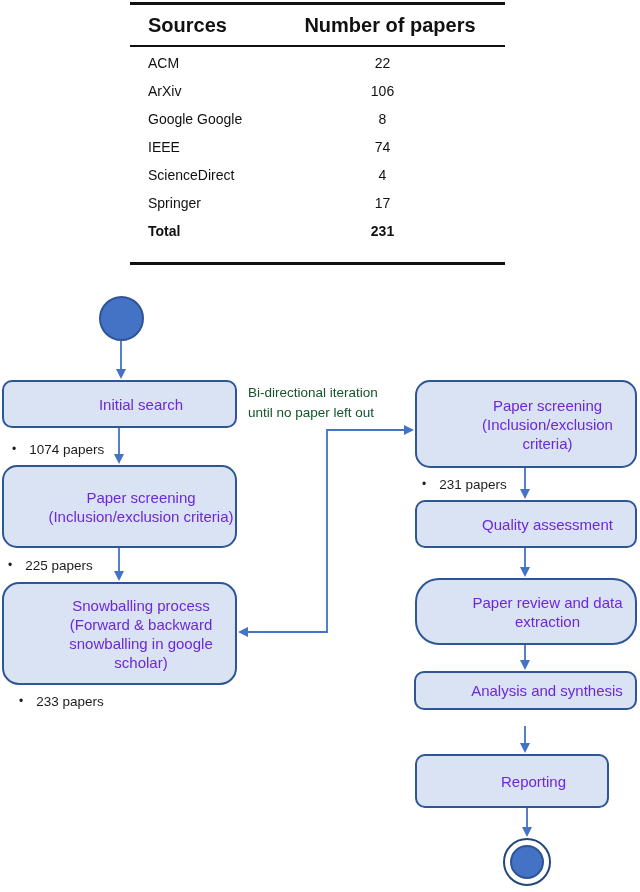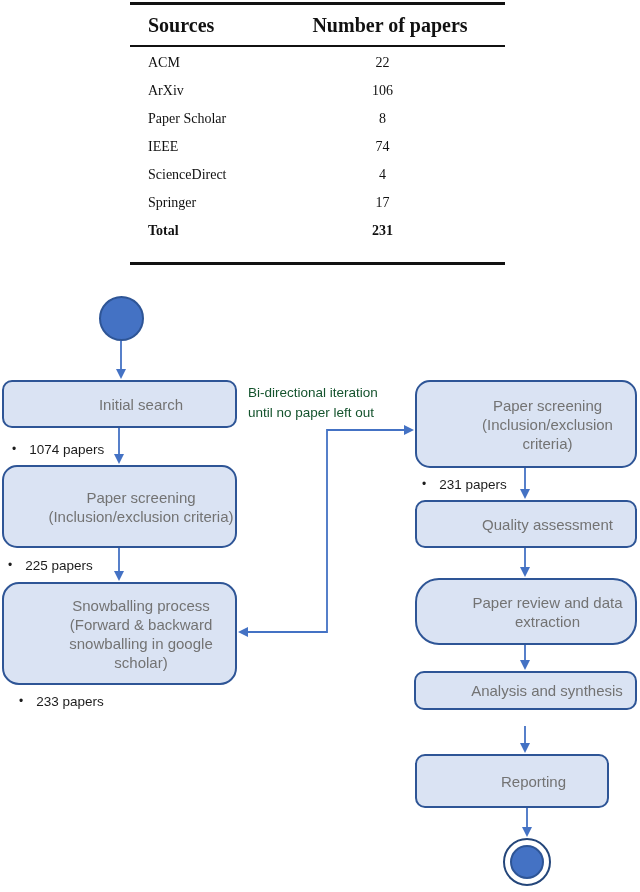--- a/index.html
+++ b/index.html
@@ -10,21 +10,21 @@
     height: 892px;
     background: #ffffff;
     overflow: hidden;
   }
 
   
   .src-table {
     position: absolute;
     left: 130px; top: 2px;
     width: 375px;
-    font-family: Liberation Serif, serif;
+    font-family: Liberation Sans, sans-serif;
     color: #111111;
   }
   .rule { width: 100%; background: #111111; }
   .rule.thick { height: 3px; }
   .rule.thin  { height: 2px; }
   .trow { display: flex; align-items: baseline; height: 28px; font-size: 14px; }
   .trow .c-src { width: 155px; padding-left: 18px; white-space: nowrap; }
   .trow .c-num { flex: 1; text-align: center; padding-right: 25px; }
   .trow.thead { height: 40px; align-items: center; font-size: 20px; font-weight: bold; }
   .trow.thead .c-num { text-align: center; padding-right: 10px; }
@@ -34,21 +34,21 @@
   .node {
     position: absolute;
     background: #dae3f3;
     border: 2px solid #2e5596;
     display: flex;
     align-items: center;
     justify-content: center;
     text-align: center;
     font-size: 15px;
     line-height: 19px;
-    color: #737373;
+    color: #6d28d9;
     white-space: pre-line;
     padding-left: 43px;
   }
   .terminal {
     position: absolute;
     border-radius: 50%;
     background: #4472c4;
     border: 2px solid #2e5596;
   }
   .terminal-ring {
@@ -101,21 +101,21 @@
     <div style="height:8px"></div>
     <div class="trow">
       <span class="c-src">ACM</span>
       <span class="c-num">22</span>
     </div>
     <div class="trow">
       <span class="c-src">ArXiv</span>
       <span class="c-num">106</span>
     </div>
     <div class="trow">
-      <span class="c-src">Paper Scholar</span>
+      <span class="c-src">Google Google</span>
       <span class="c-num">8</span>
     </div>
     <div class="trow">
       <span class="c-src">IEEE</span>
       <span class="c-num">74</span>
     </div>
     <div class="trow">
       <span class="c-src">ScienceDirect</span>
       <span class="c-num">4</span>
     </div>

